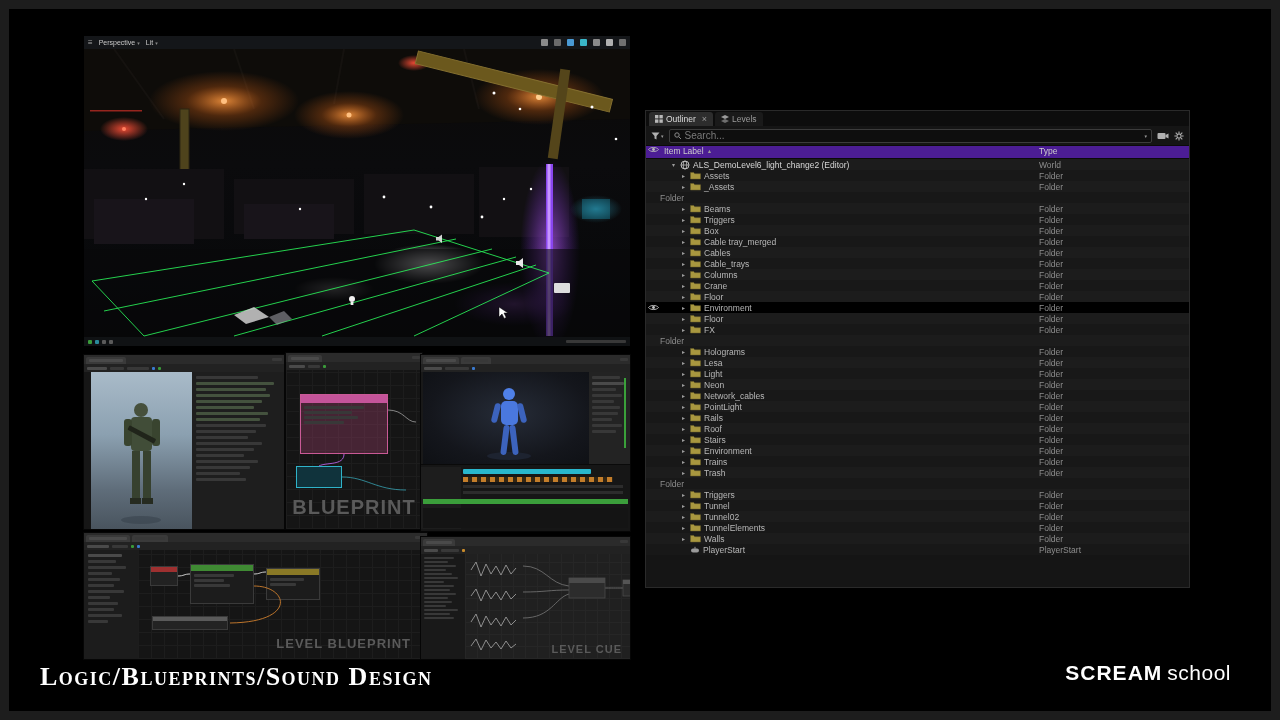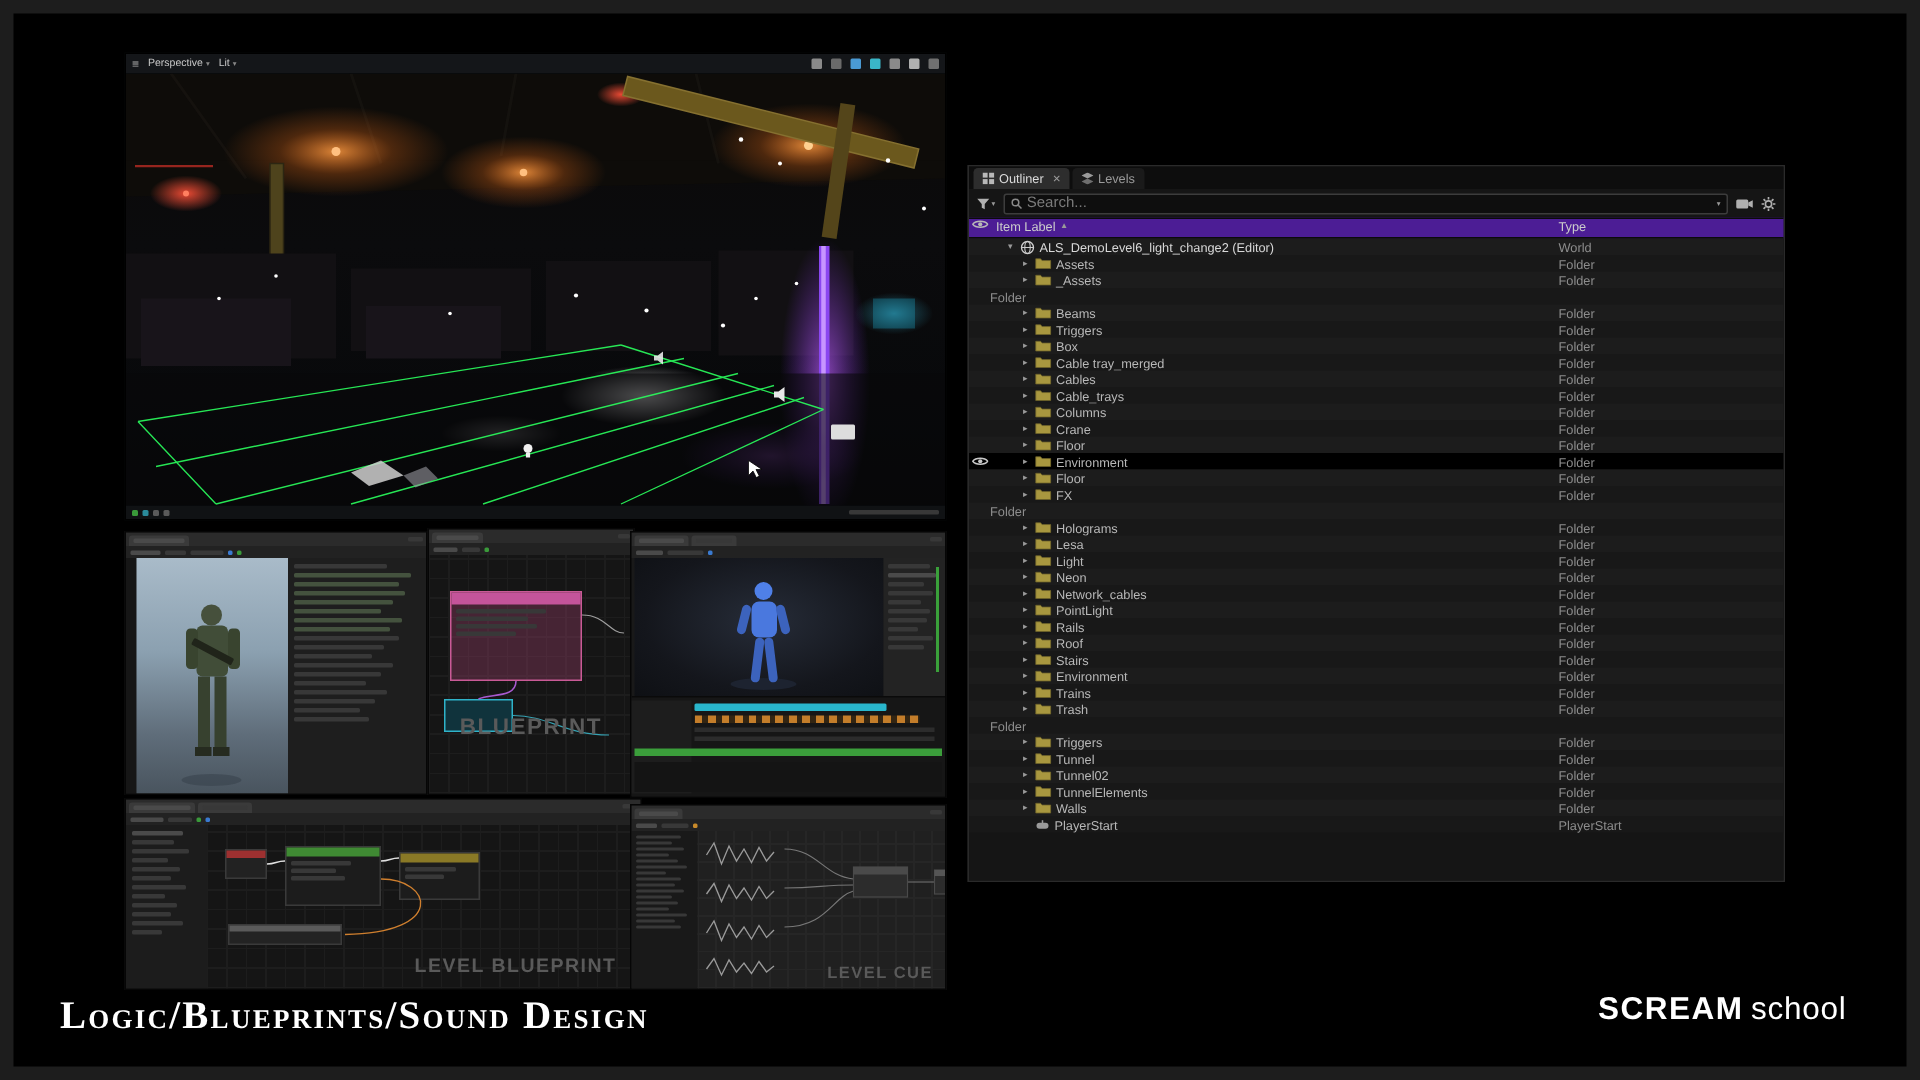--- a/index.html
+++ b/index.html
@@ -304,21 +304,21 @@
             <i class="sh dim" style="width:54px"></i>
               <i class="sh dim" style="width:40px"></i>
           </div>
         </div>
         <div class="abs" style="left:10px;top:96px;width:46px;height:22px;background:#10333c;border:1px solid #2fb3c9"></div>
         <svg class="abs" style="left:0;top:0" width="136" height="159">
           <path d="M58 84 C 58 96 40 92 33 96" stroke="#a85ad0" fill="none" stroke-width="1"></path>
           <path d="M102 40 C 118 40 120 52 130 52" stroke="#d8d8d8" fill="none" stroke-width="0.8" opacity="0.7"></path>
           <path d="M56 107 C 80 107 90 120 120 120" stroke="#3fc4da" fill="none" stroke-width="0.8" opacity="0.8"></path>
         </svg>
-        <div class="wm" style="left:0;right:0;top:106px;text-align:center;font-size:15px">BLUEPRINT</div>
+        <div class="wm" style="left:0;right:0;top:126px;text-align:center;font-size:20px">BLUEPRINT</div>
       </div>
     </div>
 
     <div class="win" style="left:337px;top:2px;width:211px;height:178px;background:#191919">
       <div class="titlebar">
         <span class="mini-tab">
             <i class="sh" style="width:30px"></i>
           </span>
         <span class="mini-tab">
             <i class="sh dim" style="width:24px"></i>

